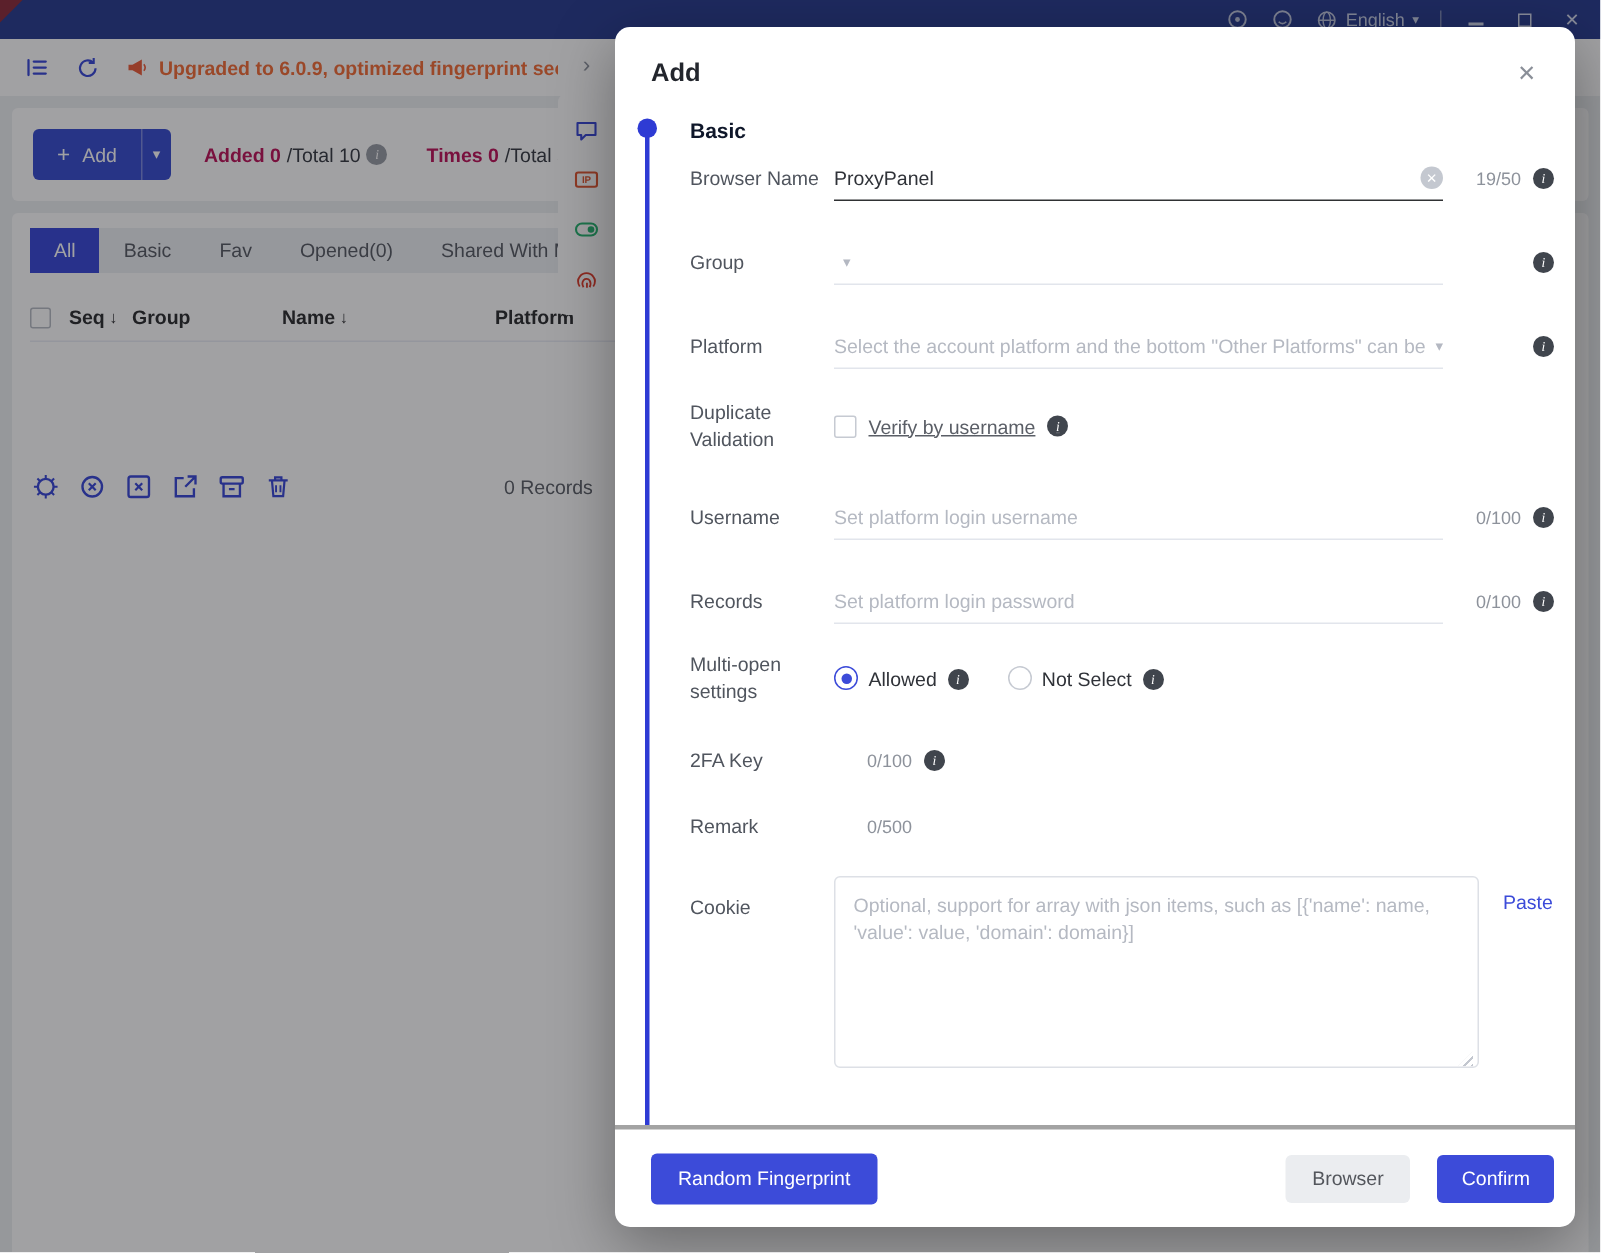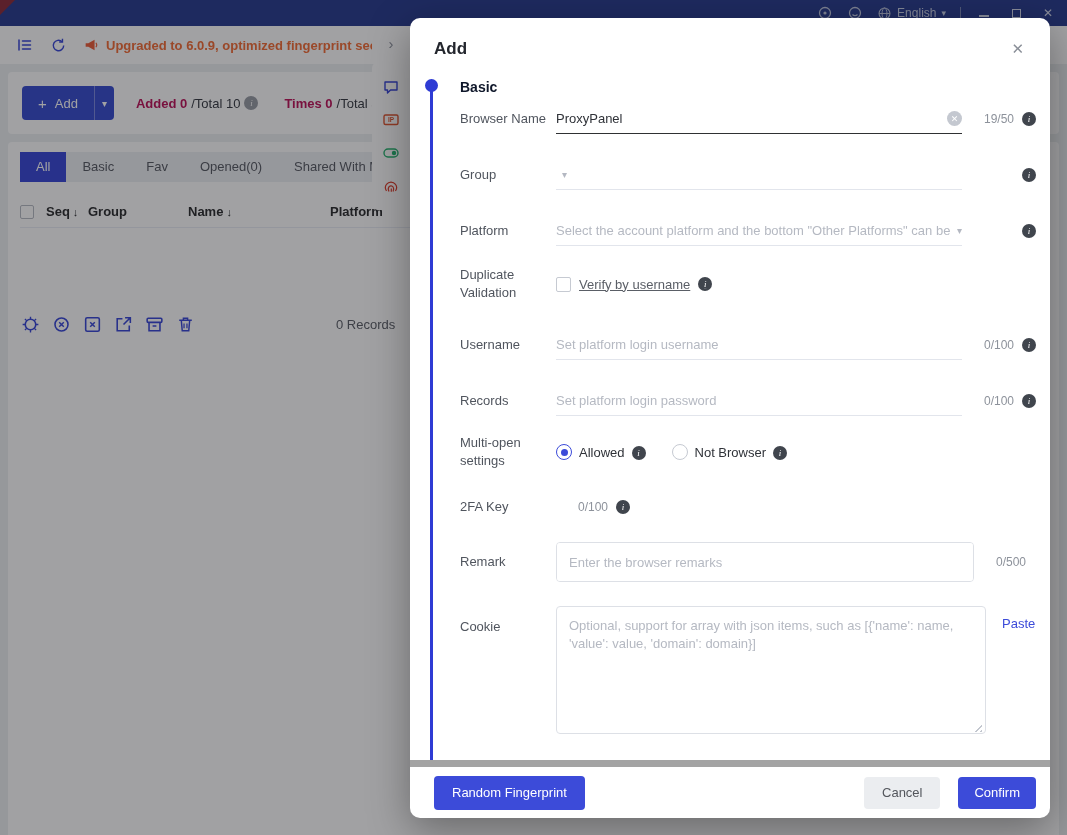--- a/index.html
+++ b/index.html
@@ -103,21 +103,21 @@
   textarea { border:1px solid #dde0e6; border-radius:4px; font-size:13px; color:#2f3238; padding:10px 12px;
              resize:none; outline:none; line-height:18px; }
   .ta-remark { width:432px; height:40px; padding-top:11px; }
   .ta-cookie-wrap { position:relative; width:430px; flex-shrink:0; }
   .ta-cookie { width:430px; height:128px; }
   .grip { position:absolute; right:4px; bottom:6px; width:10px; height:10px;
           background:repeating-linear-gradient(135deg, transparent 0 2px, #c3c7cf 2px 3.5px);
           clip-path:polygon(100% 0, 100% 100%, 0 100%); }
   .paste-link { color:#3c4bd9; font-size:13px; margin-left:16px; align-self:flex-start; margin-top:10px; cursor:pointer; }
 
-  .modal-footer { height:58px; border-top:7px solid #a3a3a3; display:flex; align-items:center;
+  .modal-footer { height:68px; border-top:3px solid #a3a3a3; display:flex; align-items:center;
                   padding:0 14px 0 24px; gap:18px; }
   .btn { border:none; border-radius:4px; font-size:13px; height:32px; cursor:pointer; }
   .btn-rand { background:#3c4bd9; color:#fff; height:34px; padding:0 18px; }
   .spacer { flex:1; }
   .btn-cancel { background:#ebedf0; color:#53565c; padding:0 18px; }
   .btn-confirm { background:#3c4bd9; color:#fff; padding:0 16px; }
 </style>
 </head>
 <body>
 
@@ -382,55 +382,54 @@
       <div class="frow mb28" style="min-height:36px;">
         <div class="flabel">Multi-open settings</div>
         <div class="fctrl">
           <div class="radio-group">
             <span class="radio on"></span>
             <span>Allowed</span>
             <span class="info">i</span>
           </div>
           <div class="radio-group">
             <span class="radio"></span>
-            <span>Not Browser</span>
+            <span>Not Select</span>
             <span class="info">i</span>
           </div>
         </div>
       </div>
 
       <div class="frow">
         <div class="flabel">2FA Key</div>
         <div class="fctrl">
           <span class="counter">0/100</span>
           <span class="info i-ml">i</span>
         </div>
       </div>
 
       <div class="frow mb24">
         <div class="flabel">Remark</div>
         <div class="fctrl">
-          <textarea class="ta-remark" placeholder="Enter the browser remarks" style=""></textarea>
           <span class="counter">0/500</span>
         </div>
       </div>
 
       <div class="frow top">
         <div class="flabel pt">Cookie</div>
         <div class="fctrl" style="align-items:flex-start;">
           <div class="ta-cookie-wrap">
             <textarea class="ta-cookie" placeholder="Optional, support for array with json items, such as [{'name': name, 'value': value, 'domain': domain}]" style=""></textarea>
             <span class="grip"></span>
           </div>
           <span class="paste-link">Paste</span>
         </div>
       </div>
     </div>
 
     <div class="modal-footer">
       <button class="btn btn-rand">Random Fingerprint</button>
       <span class="spacer"></span>
-      <button class="btn btn-cancel">Cancel</button>
+      <button class="btn btn-cancel">Browser</button>
       <button class="btn btn-confirm">Confirm</button>
     </div>
   </div>
 
 </div>
 
 </body></html>

